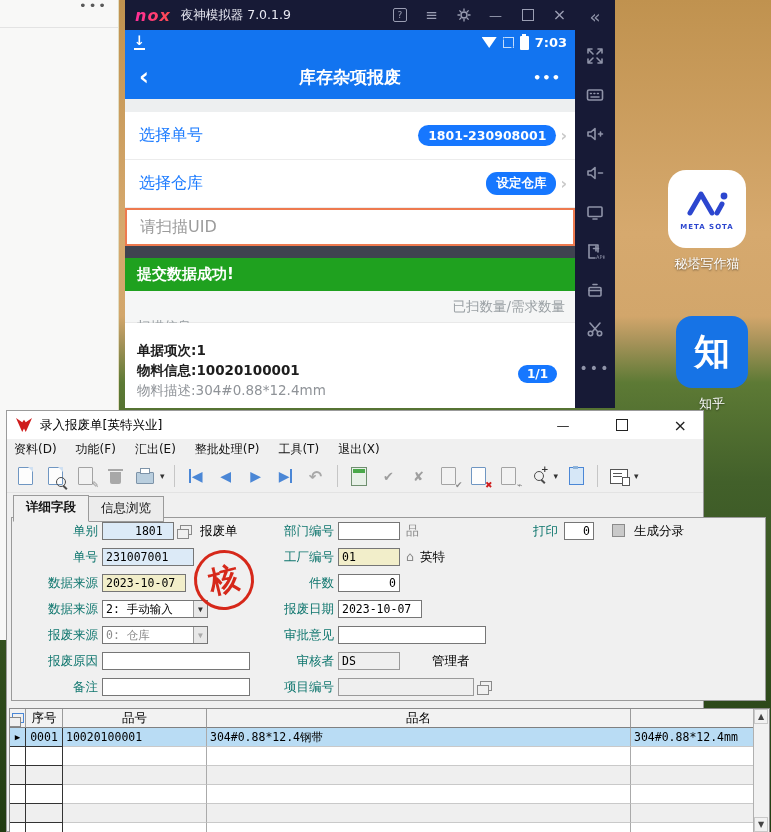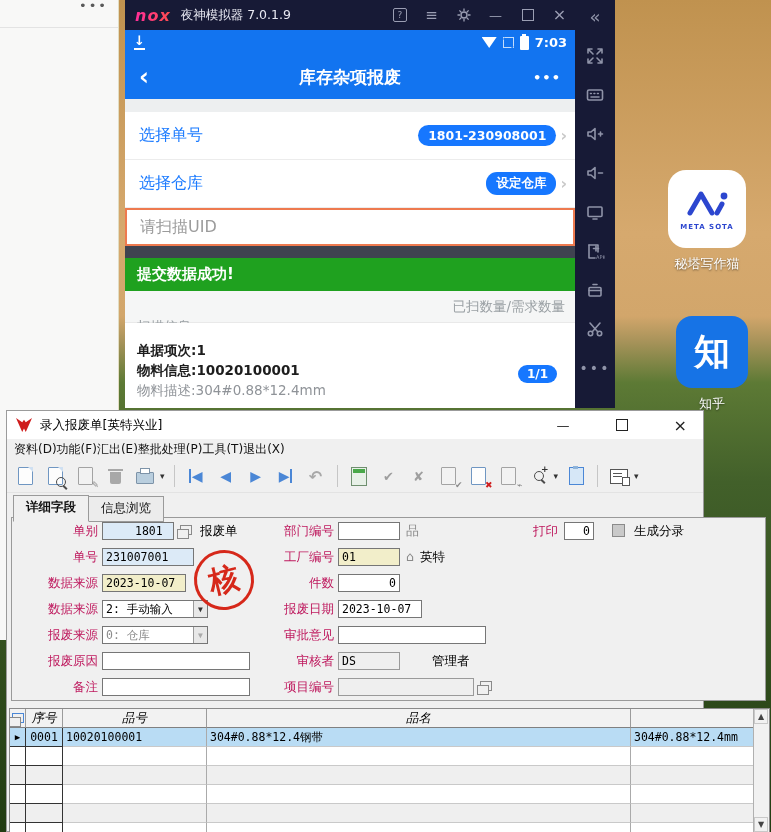--- a/index.html
+++ b/index.html
@@ -79,21 +79,21 @@
   #zhihu-icon .tile{width:72px;height:72px;background:#1673e6;border-radius:16px;margin:0 auto;display:flex;align-items:center;justify-content:center;}
   #zhihu-icon .glyph{color:#fff;font-size:36px;font-weight:bold;}
 
   
   #winapp{left:6px;top:410px;width:698px;height:422px;background:#f0f0f0;border:1px solid #9b9b9b;box-sizing:border-box;}
   #win-titlebar{position:absolute;left:0;top:0;width:100%;height:28px;background:#fff;display:flex;align-items:center;}
   #win-logo{margin-left:8px;display:flex;}
   #win-title{font-size:12.5px;color:#000;margin-left:7px;}
   #win-btns{position:absolute;right:16px;top:0;height:28px;display:flex;align-items:center;gap:46px;color:#222;font-size:13px;}
   #win-btns .maxi{border:1px solid #222;width:10px;height:10px;}
-  #menubar{position:absolute;left:0;top:28px;width:100%;height:21px;display:flex;align-items:center;padding-left:7px;font-size:12px;color:#111;box-sizing:border-box;}
+  #menubar{position:absolute;left:0;top:28px;width:100%;height:21px;display:flex;align-items:center;gap:19px;padding-left:7px;font-size:12px;color:#111;box-sizing:border-box;}
   #toolbar{position:absolute;left:0;top:49px;width:100%;height:33px;display:flex;align-items:center;gap:6px;padding-left:6px;box-sizing:border-box;border-bottom:1px solid #e3e3e3;}
   .t-ic{width:24px;height:24px;display:flex;align-items:center;justify-content:center;position:relative;}
   .tsep{width:1px;height:22px;background:#c6c6c6;margin:0 3px;}
   .tdd{font-size:9px;color:#333;margin-left:-3px;}
   .pg{display:inline-block;width:13px;height:16px;background:#fdfdfd;border:1px solid #6f96c2;border-radius:1px;position:relative;}
   .pg.gray{border-color:#a3a3a3;background:#f2f2f2;}
   .pg .fold{position:absolute;right:-1px;top:-1px;width:0;height:0;border-left:5px solid transparent;border-top:5px solid #cfe0f2;}
   .badge{position:absolute;right:-2px;bottom:-2px;font-size:9px;font-weight:bold;line-height:9px;}
   .mag{width:8px;height:8px;border:1.5px solid #4c4c4c;border-radius:50%;position:relative;display:inline-block;}
   .mag::after{content:"";position:absolute;left:7px;top:7px;width:5px;height:1.8px;background:#4c4c4c;transform:rotate(45deg);transform-origin:0 0;}
@@ -113,21 +113,21 @@
   .notes{width:16px;height:13px;border:1px solid #555;background:#fff;position:relative;}
   .notes::before{content:"";position:absolute;left:2px;top:3px;width:9px;height:1px;background:#555;box-shadow:0 3px 0 #555;}
   .notes::after{content:"";position:absolute;right:-3px;bottom:-3px;width:6px;height:7px;background:#fff;border:1px solid #555;}
 
   
   #tabstrip{position:absolute;left:6px;top:84px;display:flex;align-items:flex-end;z-index:2;}
   .tab{font-size:12.5px;padding:3px 12px 4px;border:1px solid #9a9a9a;background:#ececec;color:#111;}
   .tab.active{font-weight:bold;background:#f0f0f0;border-bottom:1px solid #f0f0f0;padding-bottom:5px;}
   .tab.inactive{border-left:none;margin-bottom:0px;}
   #form-panel{position:absolute;left:4px;top:106px;width:755px;height:184px;border:1px solid #9a9a9a;background:#f0f0f0;box-sizing:border-box;}
-  .flabel{position:absolute;width:84px;text-align:right;font-size:12.5px;color:#be185d;line-height:18px;}
+  .flabel{position:absolute;width:84px;text-align:right;font-size:12.5px;color:#0f766e;line-height:18px;}
   .ftext{position:absolute;font-size:12.5px;color:#000;line-height:18px;}
   .finp{position:absolute;height:18px;box-sizing:border-box;border:1px solid #767676;background:#fff;
         font-family:"DejaVu Sans Mono",monospace;font-size:11.5px;display:flex;align-items:center;padding:0 3px;color:#000;}
   .inp-blue{background:#dceaf7;}
   .inp-yellow{background:#f2eeca;}
   .inp-ro{background:#efefef;border-color:#9a9a9a;}
   .combo-arrow{margin-left:auto;width:13px;height:16px;background:#e8e8e8;border-left:1px solid #9a9a9a;
                display:flex;align-items:center;justify-content:center;font-size:8px;color:#333;margin-right:-3px;}
   .combo-arrow.dis{color:#aaa;}
   .r1{top:4px;}.r2{top:30px;}.r3{top:56px;}.r4{top:82px;}.r5{top:108px;}.r6{top:134px;}.r7{top:160px;}
@@ -142,21 +142,21 @@
   
   #grid-panel{position:absolute;left:2px;top:297px;width:761px;height:125px;border:1px solid #8a8a8a;background:#fff;box-sizing:border-box;overflow:hidden;}
   .g-row{display:flex;height:19px;box-sizing:border-box;}
   .g-cell{box-sizing:border-box;border-right:1px solid #aaa;border-bottom:1px solid #c9c9c9;height:19px;line-height:18px;
           font-family:"DejaVu Sans Mono",monospace;font-size:11.5px;color:#000;overflow:hidden;white-space:nowrap;}
   .gc0{width:16px;border-right-color:#333;border-bottom-color:#333;text-align:center;}
   .gc1{width:37px;border-right-color:#333;border-bottom-color:#333;text-align:center;}
   .gc2{width:144px;padding-left:3px;}
   .gc3{width:424px;padding-left:3px;}
   .gc4{flex:1;padding-left:3px;}
-  #grid-head{background:#f2f2f2;font-style:italic;}
+  #grid-head{background:#f2f2f2;}
   #grid-head .g-cell{border-bottom:1px solid #808080;border-right-color:#9b9b9b;font-family:"DejaVu Sans",sans-serif;font-size:12.5px;text-align:center;padding-left:0;}
   #grid-head .gc0{display:flex;align-items:center;justify-content:center;}
   .g-row.sel .g-cell{background:#b9dcf4;}
   .g-row.odd .g-cell{background:#efefef;}
   .g-row .marker{font-size:9px;}
   #grid-scroll{position:absolute;right:0;top:0;bottom:0;width:15px;background:#f1f1f1;border-left:1px solid #b0b0b0;}
   .scr-btn{position:absolute;left:0;width:14px;height:15px;display:flex;align-items:center;justify-content:center;font-size:8px;color:#444;background:#f1f1f1;border:1px solid #c8c8c8;box-sizing:border-box;}
   .scr-up{top:0;}.scr-dn{bottom:0;}
 </style>
 </head>

